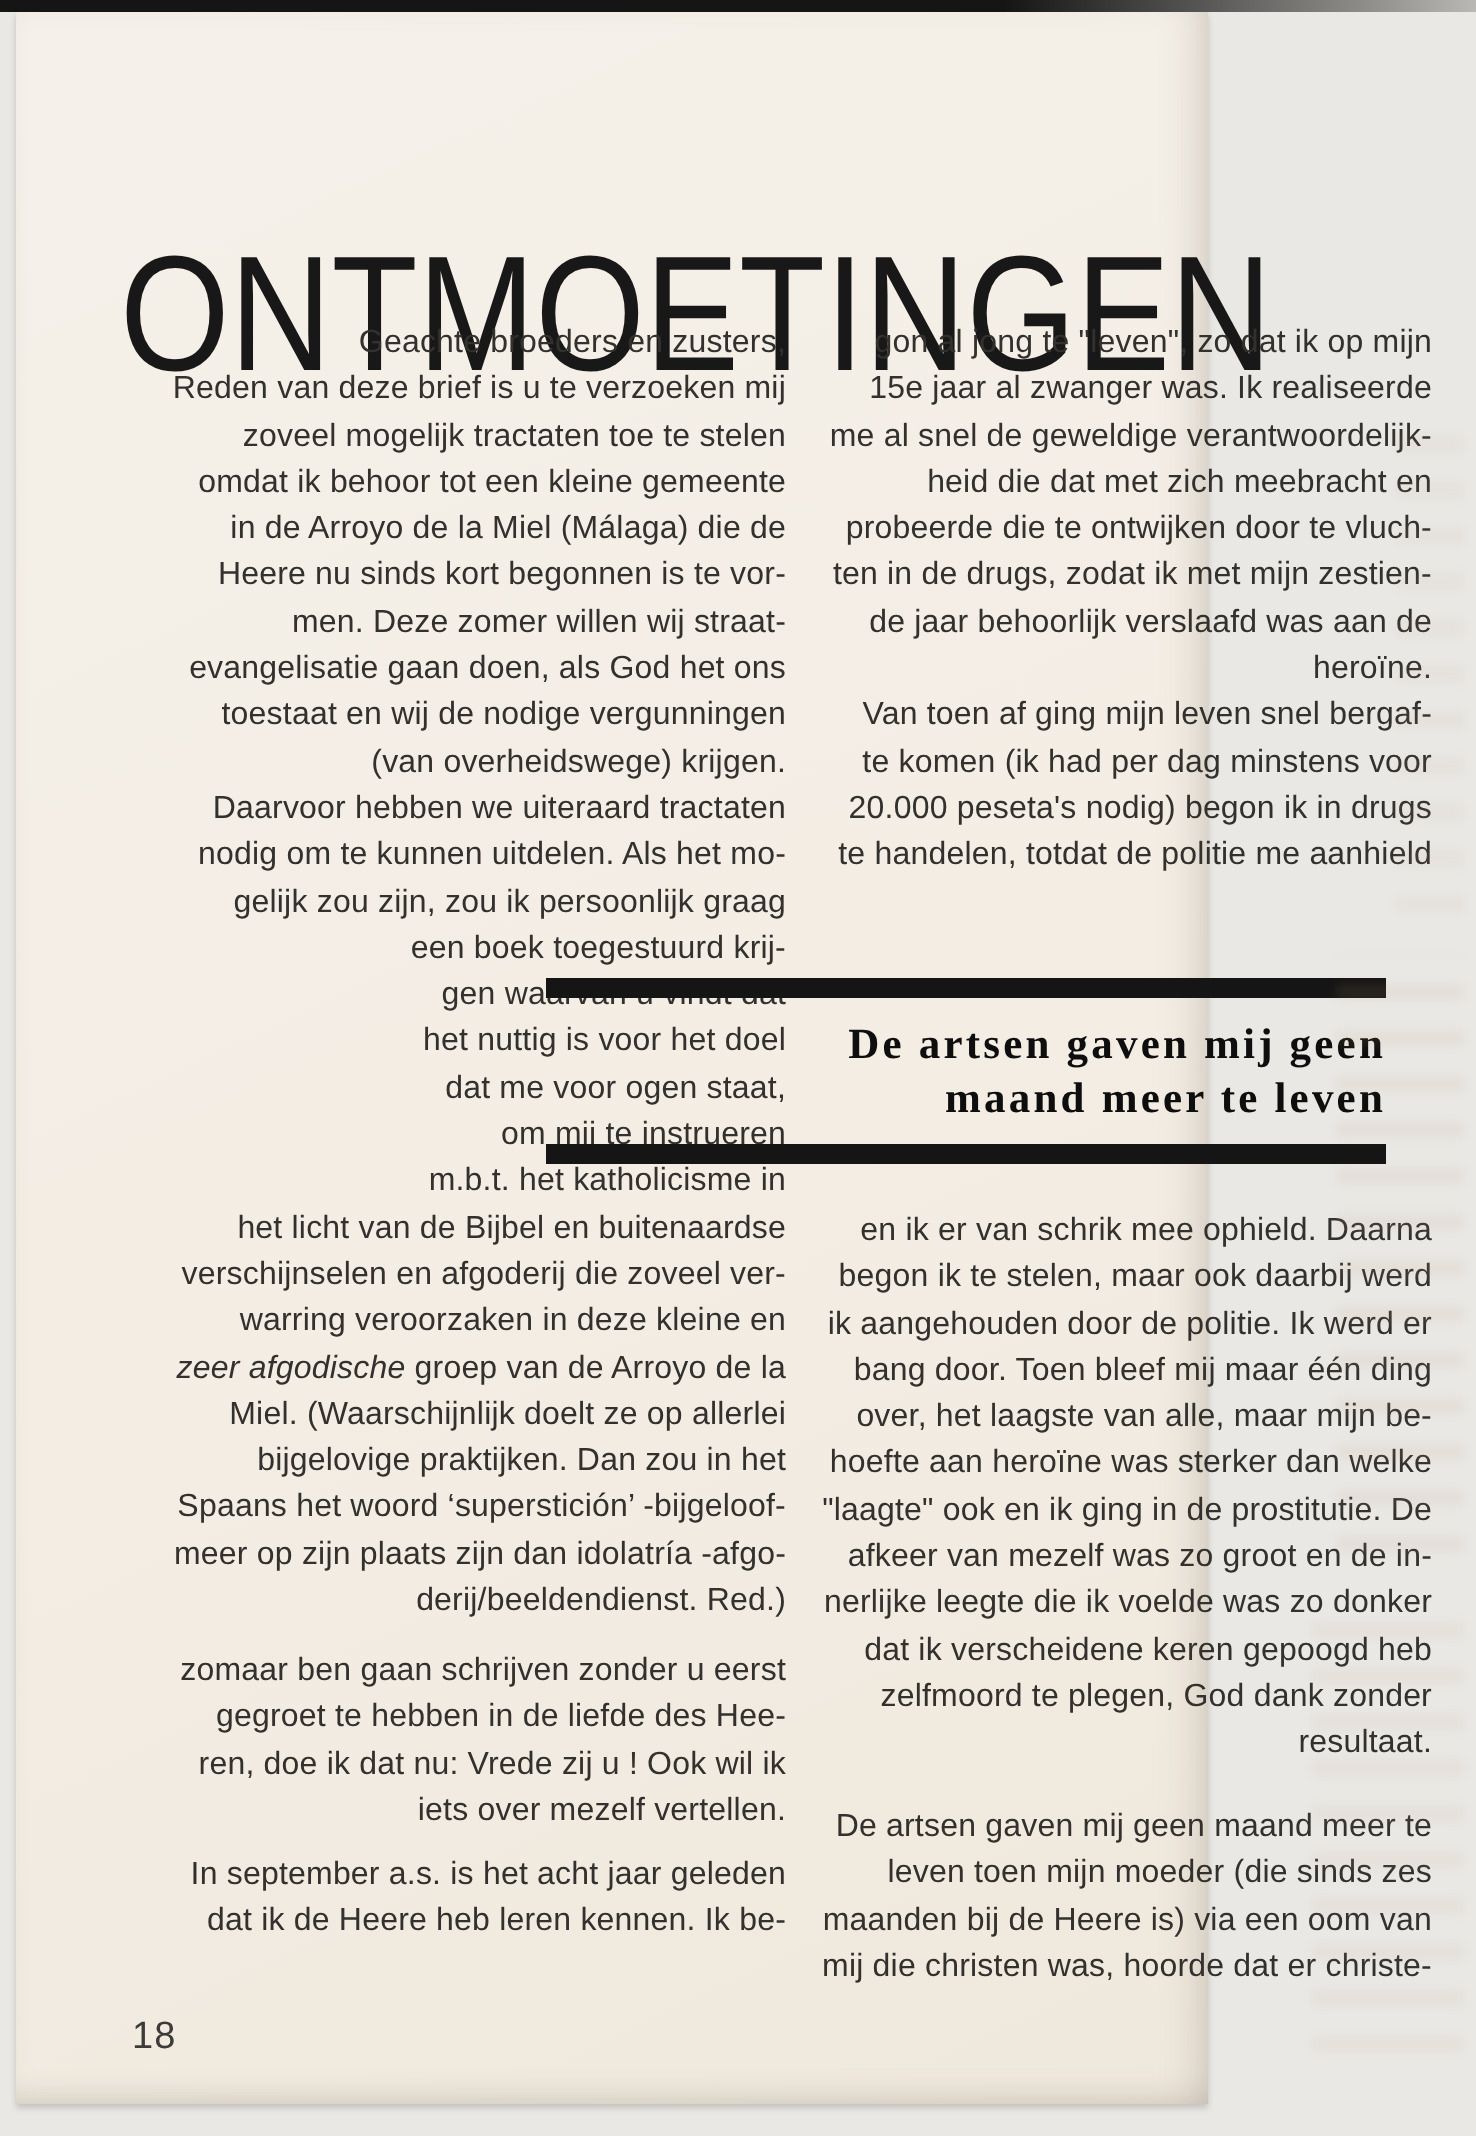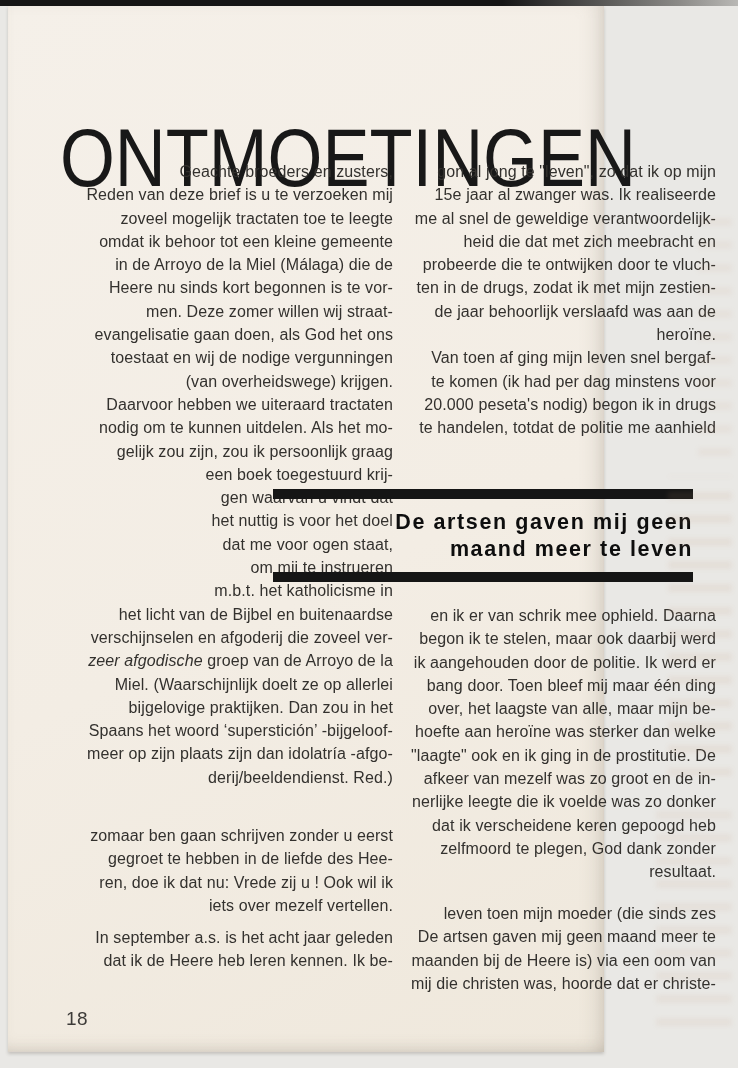--- a/index.html
+++ b/index.html
@@ -39,21 +39,21 @@
     line-height:23.3px;white-space:nowrap;
     letter-spacing:0.1px;
   }
   .left-p1{left:55px;top:154px;}
   .left-p2{left:55px;top:818px;}
   .left-p3{left:55px;top:920px;}
   .right-p1{left:378px;top:154px;}
   .right-p2{left:378px;top:598px;}
   .right-p3{left:378px;top:896px;}
   .pullquote{
-    position:absolute;left:265px;top:483px;width:420px;
+    position:absolute;left:265px;top:483px;width:420px;font-family:Liberation Serif, serif;
   }
   .pq-bar{height:10px;background:var(--bar);}
   .pq-text{
     padding:10px 0 9px 18px;
     font-size:21.5px;font-weight:700;color:#0e0e0e;
     letter-spacing:1.6px;line-height:27px;
   }
   .pq-text .tline{line-height:27px;letter-spacing:1.6px;}
   .page-number{
     position:absolute;left:58px;top:1002px;
@@ -74,39 +74,40 @@
 
 <div class="scan">
   <div class="top-strip"></div>
 
   <div class="page">
     <h1 class="title">ONTMOETINGEN</h1>
 
     <div class="col-block left-p1">
         <div class="tline">Geachte broeders en zusters,</div>
         <div class="tline">Reden van deze brief is u te verzoeken mij</div>
-        <div class="tline">zoveel mogelijk tractaten toe te leegte</div>
+        <div class="tline">zoveel mogelijk tractaten toe te stelen</div>
         <div class="tline">omdat ik behoor tot een kleine gemeente</div>
         <div class="tline">in de Arroyo de la Miel (Málaga) die de</div>
         <div class="tline">Heere nu sinds kort begonnen is te vor-</div>
         <div class="tline">men. Deze zomer willen wij straat-</div>
         <div class="tline">evangelisatie gaan doen, als God het ons</div>
         <div class="tline">toestaat en wij de nodige vergunningen</div>
         <div class="tline">(van overheidswege) krijgen.</div>
         <div class="tline">Daarvoor hebben we uiteraard tractaten</div>
         <div class="tline">nodig om te kunnen uitdelen. Als het mo-</div>
         <div class="tline">gelijk zou zijn, zou ik persoonlijk graag</div>
         <div class="tline">een boek toegestuurd krij-</div>
         <div class="tline">gen waarvan u vindt dat</div>
         <div class="tline">het nuttig is voor het doel</div>
         <div class="tline">dat me voor ogen staat,</div>
         <div class="tline">om mij te instrueren</div>
         <div class="tline">m.b.t. het katholicisme in</div>
         <div class="tline">het licht van de Bijbel en buitenaardse</div>
         <div class="tline">verschijnselen en afgoderij die zoveel ver-</div>
+        <div class="tline">warring veroorzaken in deze kleine en</div>
         <div class="tline"><span style="font-style: italic;">zeer afgodische</span><span> groep van de Arroyo de la</span></div>
         <div class="tline">Miel. (Waarschijnlijk doelt ze op allerlei</div>
         <div class="tline">bijgelovige praktijken. Dan zou in het</div>
         <div class="tline">Spaans het woord ‘superstición’ -bijgeloof-</div>
         <div class="tline">meer op zijn plaats zijn dan idolatría -afgo-</div>
         <div class="tline">derij/beeldendienst. Red.)</div>
       </div>
     <div class="col-block left-p2">
         <div class="tline">zomaar ben gaan schrijven zonder u eerst</div>
         <div class="tline">gegroet te hebben in de liefde des Hee-</div>
@@ -140,22 +141,22 @@
         <div class="tline">over, het laagste van alle, maar mijn be-</div>
         <div class="tline">hoefte aan heroïne was sterker dan welke</div>
         <div class="tline">"laagte" ook en ik ging in de prostitutie. De</div>
         <div class="tline">afkeer van mezelf was zo groot en de in-</div>
         <div class="tline">nerlijke leegte die ik voelde was zo donker</div>
         <div class="tline">dat ik verscheidene keren gepoogd heb</div>
         <div class="tline">zelfmoord te plegen, God dank zonder</div>
         <div class="tline">resultaat.</div>
       </div>
     <div class="col-block right-p3">
+        <div class="tline">De artsen gaven mij geen maand meer te</div>
         <div class="tline">leven toen mijn moeder (die sinds zes</div>
-        <div class="tline">De artsen gaven mij geen maand meer te</div>
         <div class="tline">maanden bij de Heere is) via een oom van</div>
         <div class="tline">mij die christen was, hoorde dat er christe-</div>
       </div>
 
     <div class="pullquote">
       <div class="pq-bar"></div>
       <div class="pq-text">
           <div class="tline">De artsen gaven mij geen</div>
           <div class="tline">maand meer te leven</div>
         </div>

